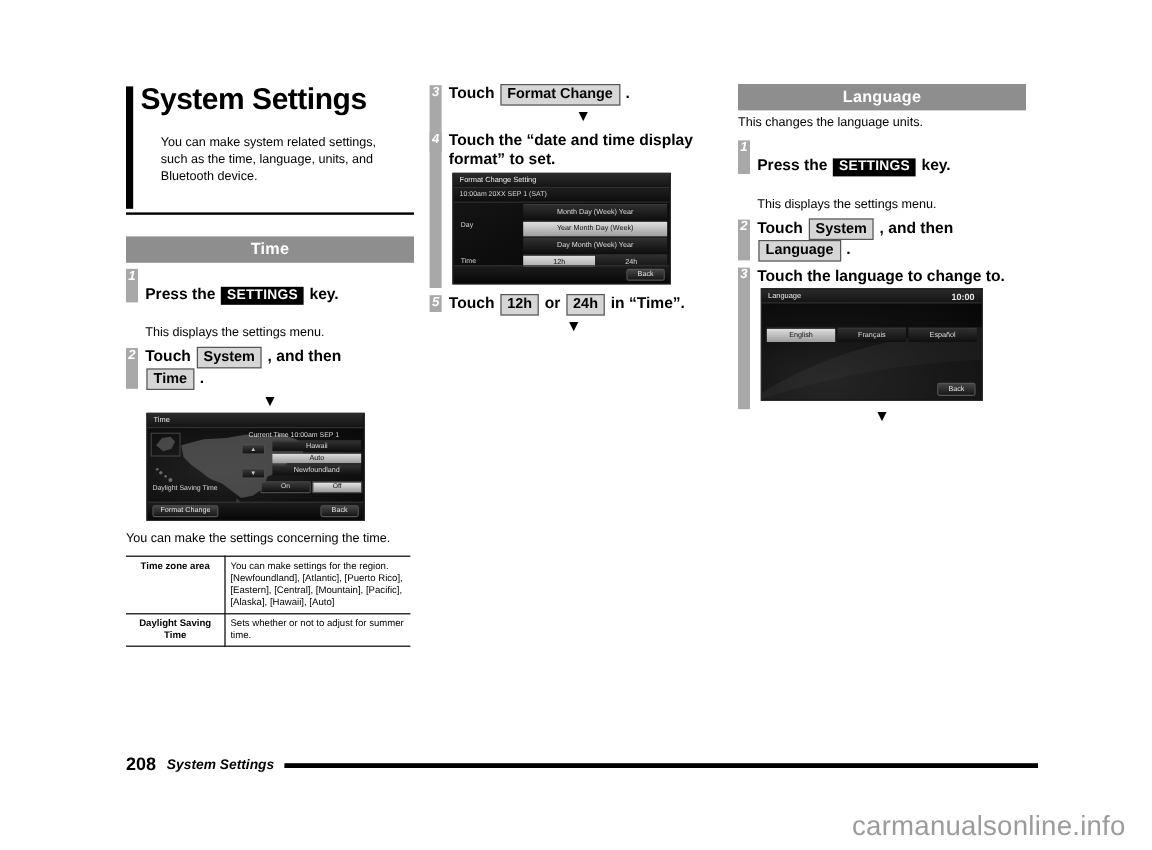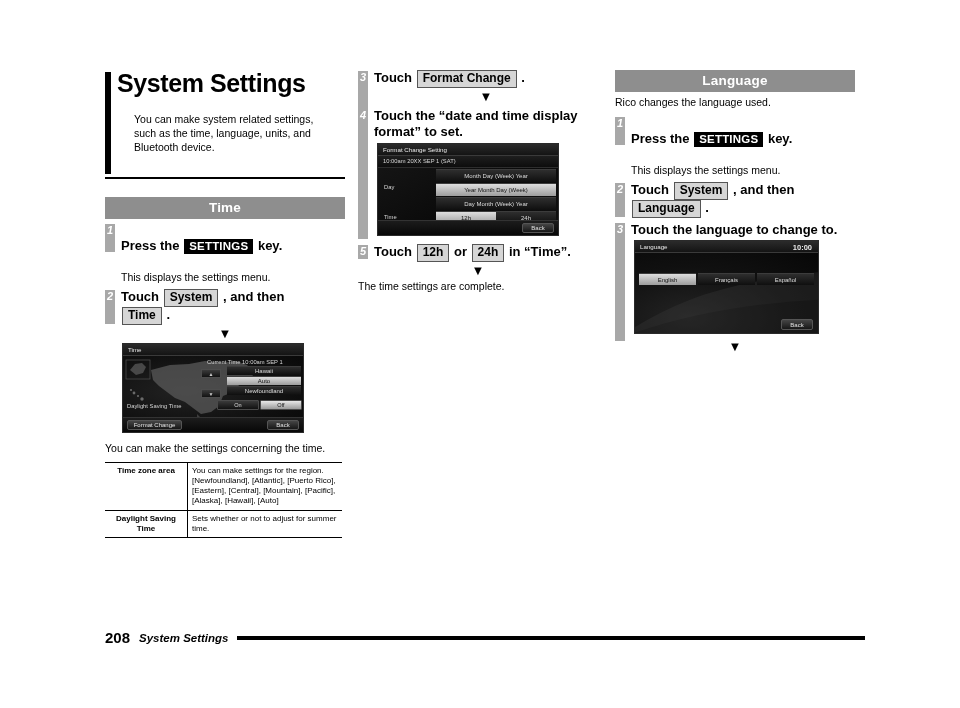--- a/index.html
+++ b/index.html
@@ -426,27 +426,26 @@
       <p class="step-head">
         <span>Touch</span>
         <span class="chip">12h</span>
         <span>or</span>
         <span class="chip">24h</span>
         <span>in “Time”.</span>
       </p>
     </div>
 
     <div class="down-arrow"><span>▼</span></div>
-    <p class="plain">The time settings are complete.</p>
   </div>
 
   <div class="col col3">
 
     <div class="section-band">Language</div>
-    <p class="section-intro">Rico changes the language used.</p>
+    <p class="section-intro">This changes the language units.</p>
 
     <div class="step">
       <div class="step-bar tall-28">1</div>
       <p class="step-head">
         <span>Press the</span>
         <span class="chip-dark">SETTINGS</span>
         <span>key.</span>
       </p>
       <p class="step-sub">This displays the settings menu.</p>
     </div>
@@ -489,14 +488,15 @@
 
     <div class="down-arrow" style="margin-top:8px;"><span>▼</span></div>
   </div>
 
   <div class="footer">
     <span class="pno">208</span>
     <span class="fttl">System Settings</span>
     <span class="rule"></span>
   </div>
 
+  <div class="watermark">carmanualsonline.info</div>
 
 </div>
 
 </body></html>

